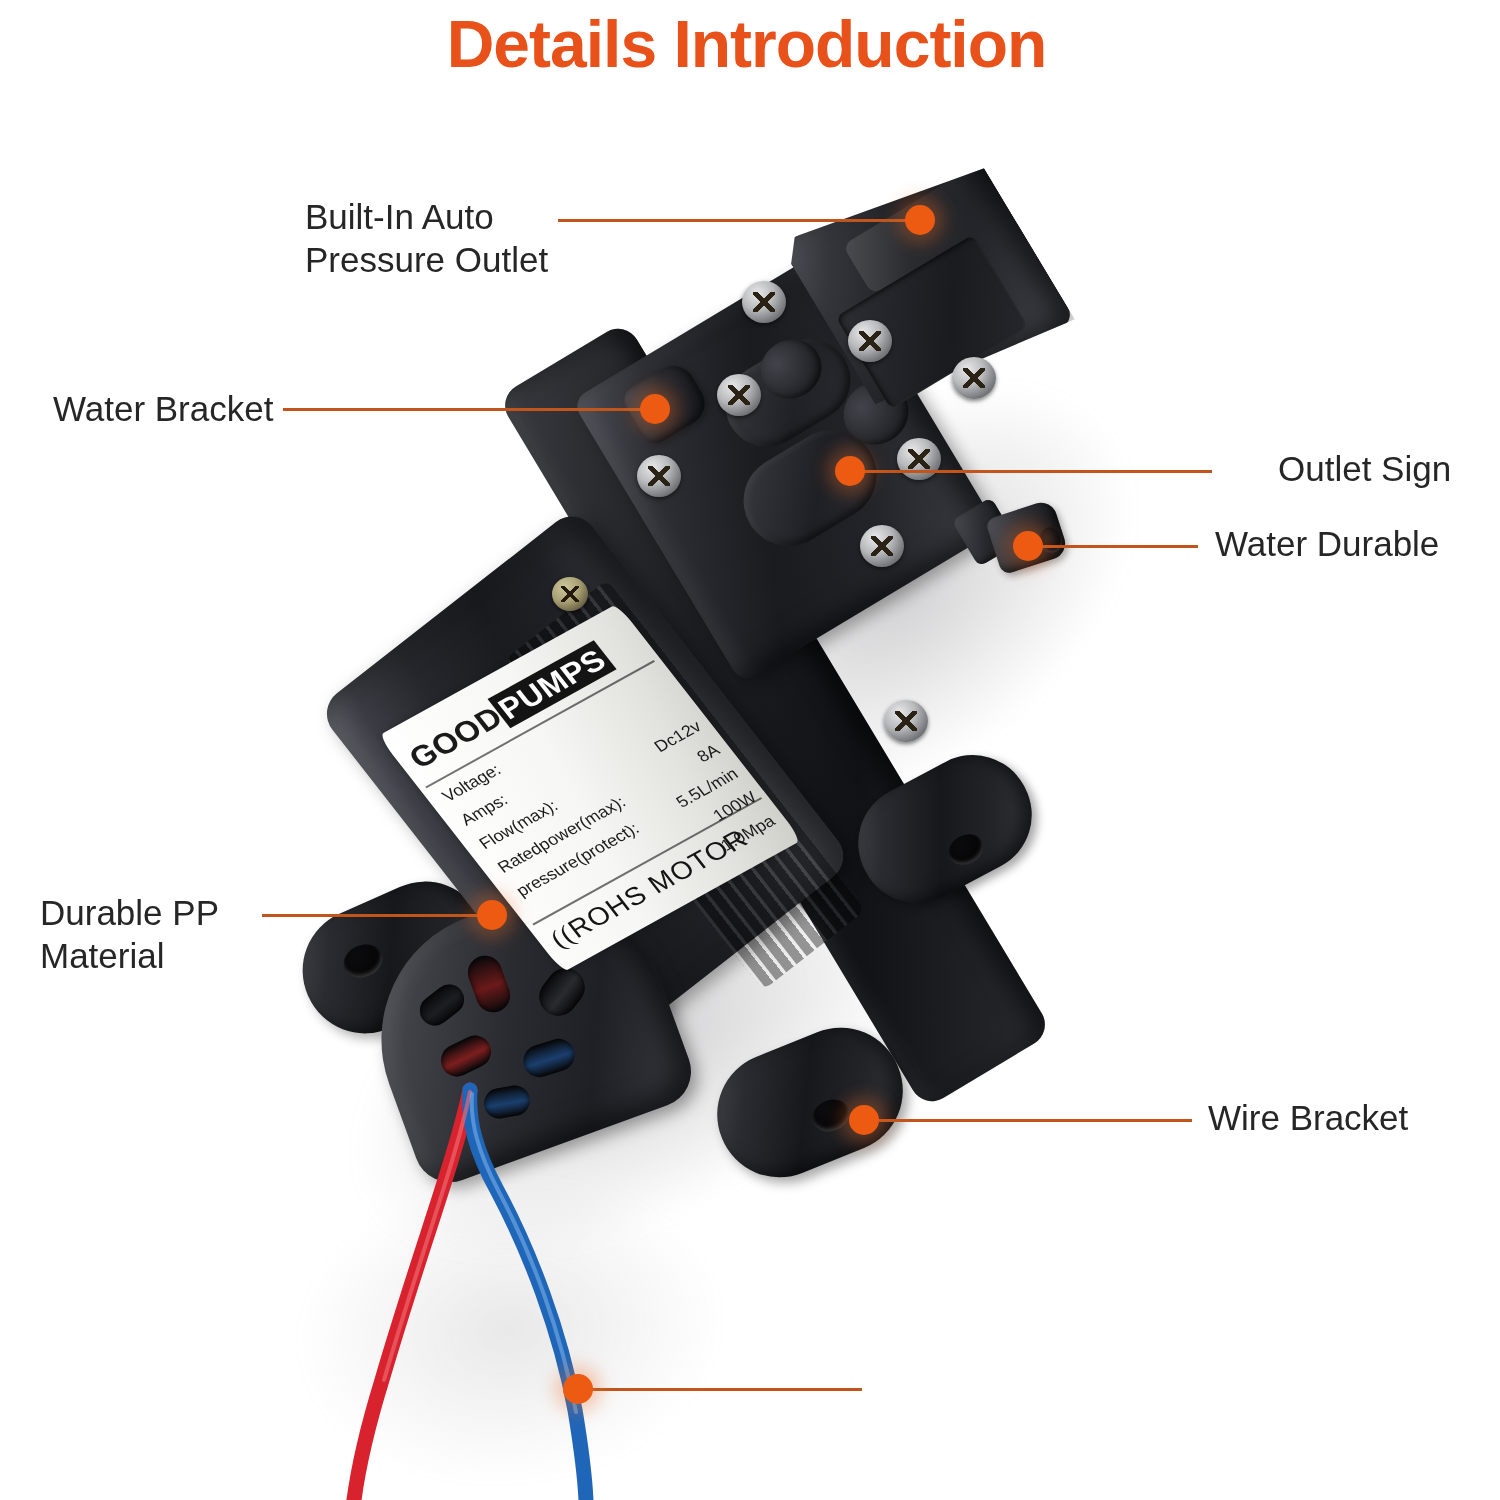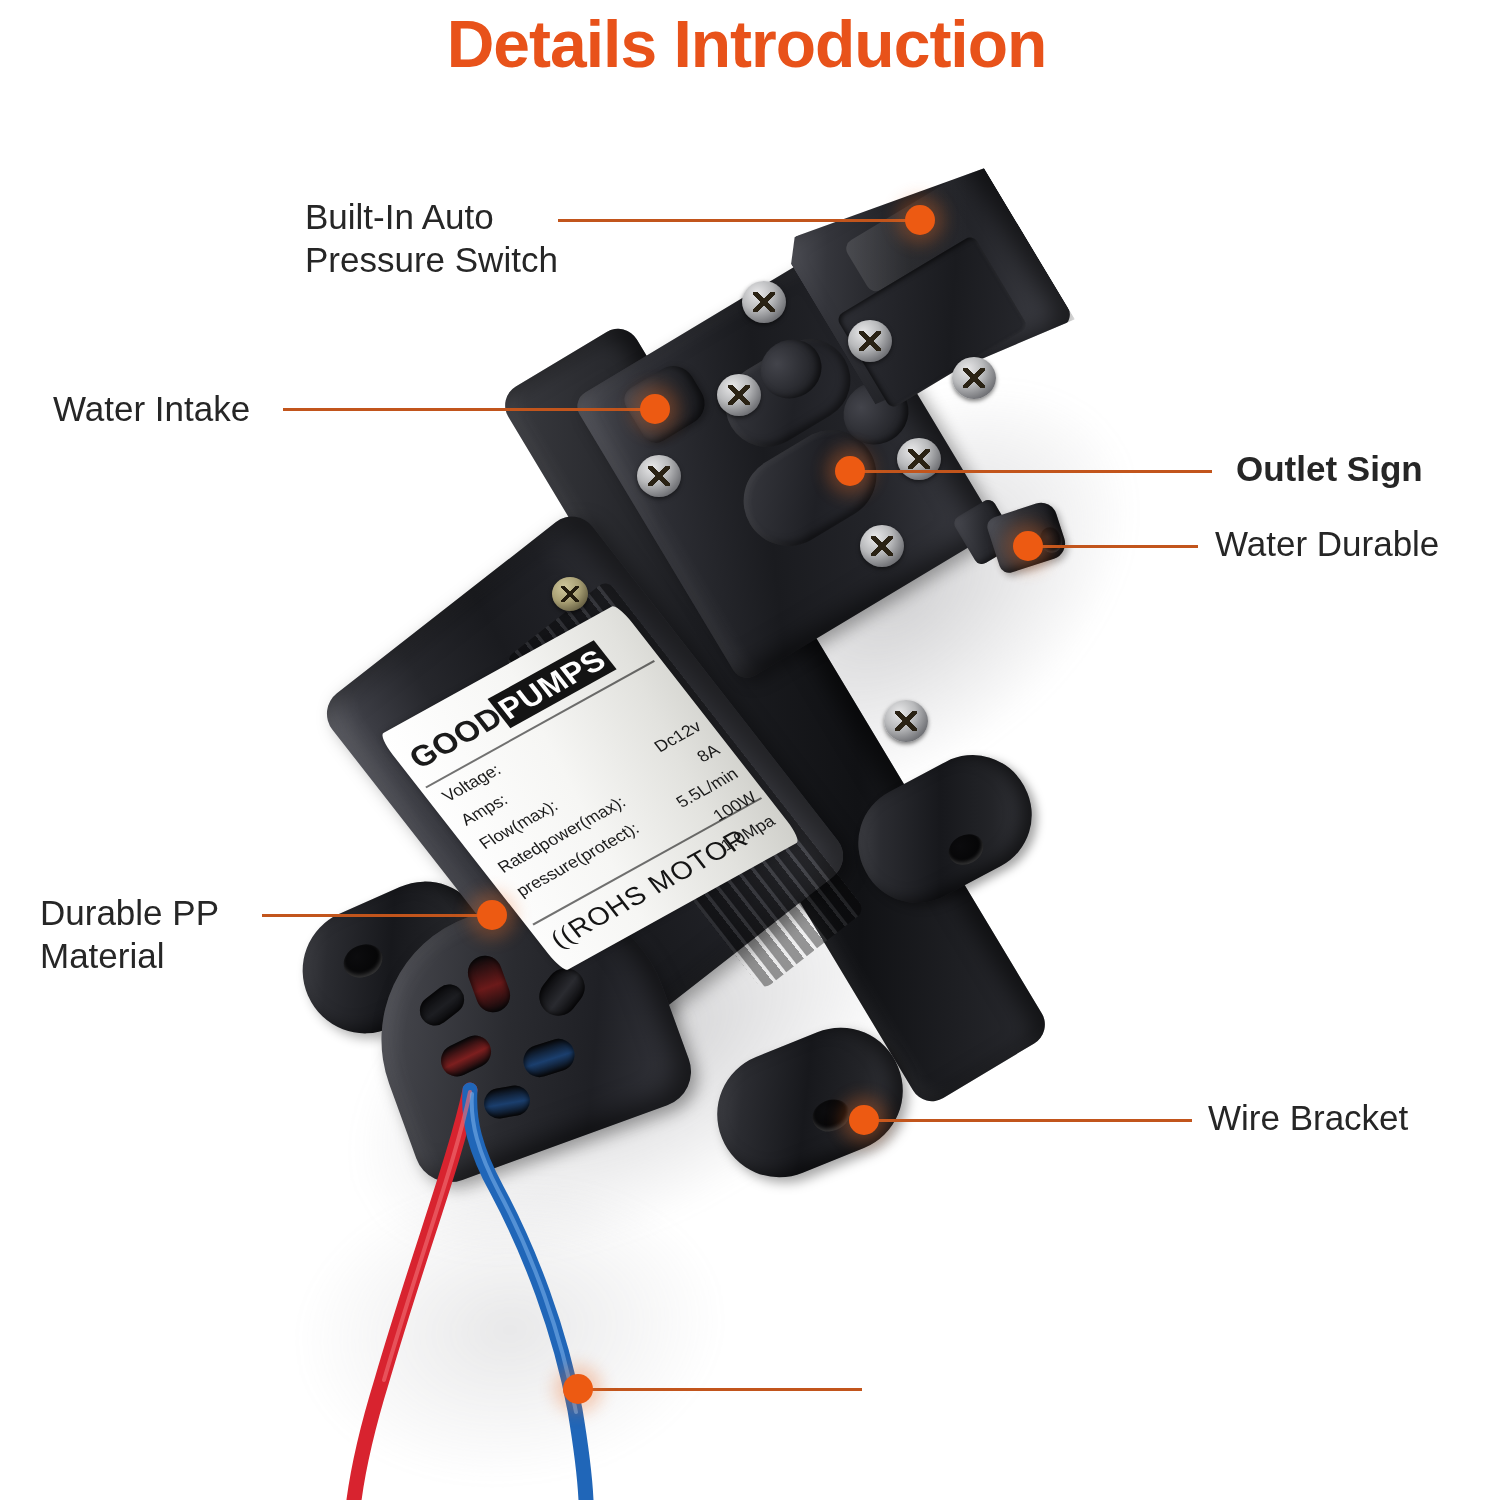--- a/index.html
+++ b/index.html
@@ -396,29 +396,29 @@
       </div>
 
       <div class="spec-foot">
         <span style="font-family:'Liberation Serif',serif;">((</span><span>ROHS MOTOR</span>
       </div>
     </div>
 
   </div>
 
   <div class="label left" style="left:305px; top:196px;">Built-In Auto
-Pressure Switch</div>
+Pressure Outlet</div>
   <div class="callout-line" style="left:558px; top:219px; width:362px;"></div>
   <div class="dot" style="left:905px; top:205px;"></div>
 
-  <div class="label left" style="left:53px; top:388px;">Water Intake</div>
+  <div class="label left" style="left:53px; top:388px;">Water Bracket</div>
   <div class="callout-line" style="left:283px; top:408px; width:380px;"></div>
   <div class="dot" style="left:640px; top:394px;"></div>
 
-  <div class="label right" style="left:1236px; top:448px;font-weight:bold;">Outlet Sign</div>
+  <div class="label right" style="left:1278px; top:448px;">Outlet Sign</div>
   <div class="callout-line" style="left:855px; top:470px; width:357px;"></div>
   <div class="dot" style="left:835px; top:456px;"></div>
 
   <div class="label right" style="left:1215px; top:523px;">Water Durable</div>
   <div class="callout-line" style="left:1040px; top:545px; width:158px;"></div>
   <div class="dot" style="left:1013px; top:531px;"></div>
 
   <div class="label left" style="left:40px; top:892px;">Durable PP
 Material</div>
   <div class="callout-line" style="left:262px; top:914px; width:232px;"></div>

